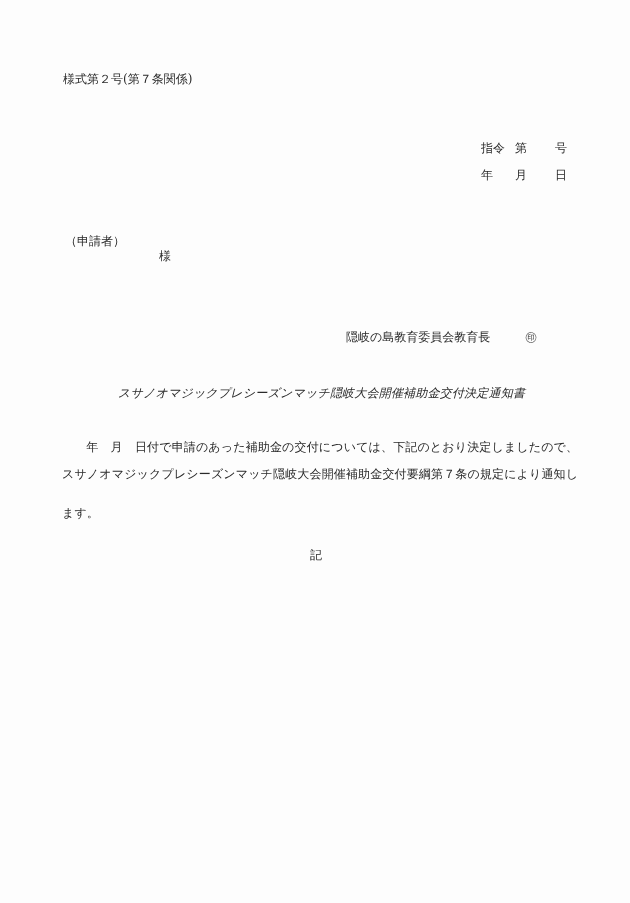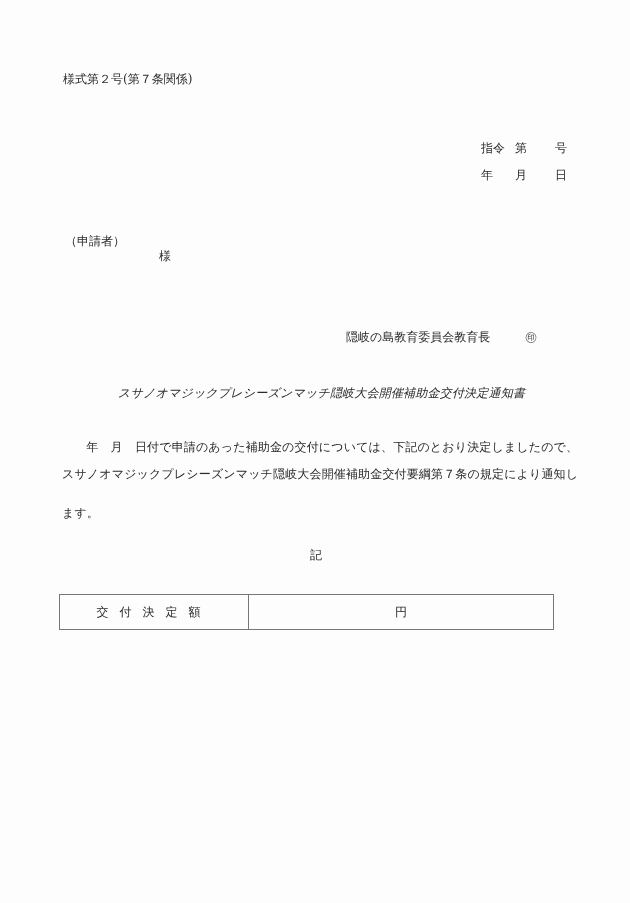--- a/index.html
+++ b/index.html
@@ -52,18 +52,14 @@
 <div class="abs title">スサノオマジックプレシーズンマッチ隠岐大会開催補助金交付決定通知書</div>
 
 <div class="abs body-line" style="top:440px;">　　年　月　日付で申請のあった補助金の交付については、下記のとおり決定しましたので、</div>
 <div class="abs body-line" style="top:467px;">スサノオマジックプレシーズンマッチ隠岐大会開催補助金交付要綱第７条の規定により通知し</div>
 <div class="abs body-line" style="top:506px;">ます。</div>
 
 <div class="abs ki">記</div>
 
 <table class="grid">
   <tbody>
-      <tr class="r1">
-    <td class="amount-label">交付決定額</td>
-    <td class="amount-value">円</td>
-  </tr>
 </tbody>
   </table>
 
 </body></html>

